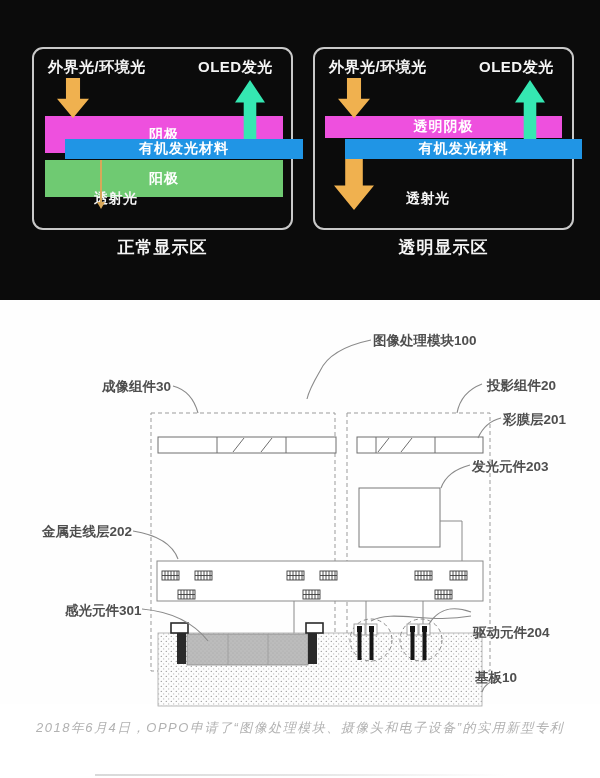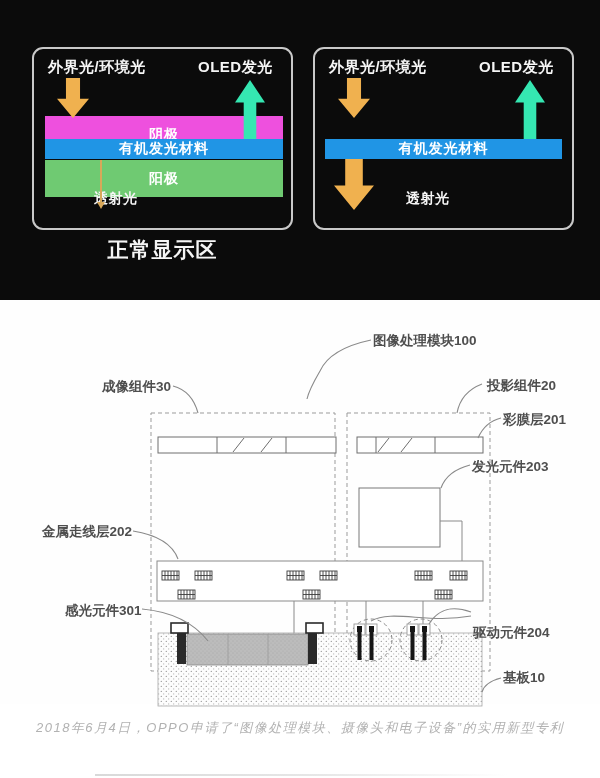--- a/index.html
+++ b/index.html
@@ -10,28 +10,28 @@
   }
   
   .top-section{position:absolute;left:0;top:0;width:600px;height:300px;background:#0b0b0b;}
   .panel{position:absolute;top:47px;width:261px;height:183px;border:2px solid #c9c9c9;border-radius:11px;box-sizing:border-box;text-align:right;}
   .panel-left{left:32px;}
   .panel-right{left:313px;}
   .p-label{position:absolute;color:#f5f5f5;font-weight:bold;font-size:15px;white-space:nowrap;letter-spacing:.5px;}
   .layer{position:absolute;display:flex;align-items:center;justify-content:center;
          color:#ffffff;font-weight:bold;font-size:14px;letter-spacing:1px;}
   .layer-cathode{background:#ee50de;}
-  .layer-organic{background:#2095e5;}
+  .layer-organic{background:#2095e5;margin-left:20px;}
   .layer-anode{background:#6fca72;}
   .arrow{position:absolute;z-index:5;}
   .arrow-down{background:#f0b14f;clip-path:polygon(28% 0,72% 0,72% 52%,100% 52%,50% 100%,0 52%,28% 52%);}
   .arrow-up{background:#35e7b2;clip-path:polygon(50% 0,100% 38%,71% 38%,71% 100%,29% 100%,29% 38%,0 38%);}
   .thin-arrow{position:absolute;z-index:5;width:2px;background:#d8a85a;}
   .thin-arrow::after{content:"";position:absolute;left:-3px;bottom:-6px;border:4px solid transparent;border-top:7px solid #d8a85a;}
-  .caption{position:absolute;top:236px;width:261px;text-align:center;color:#f5f5f5;font-weight:bold;font-size:21px;letter-spacing:1px;}
+  .caption{position:absolute;top:236px;width:261px;text-align:center;color:#f5f5f5;font-weight:bold;font-size:17px;letter-spacing:1px;}
   .caption-left{left:32px;}
   .caption-right{left:313px;}
   
   .bottom-section{position:absolute;left:0;top:300px;width:600px;height:404px;background:#fefefe;}
   .fig-label{position:absolute;color:#4e4e4e;font-weight:600;font-size:13.5px;white-space:nowrap;}
   .fig-caption{position:absolute;left:0;top:419px;width:600px;text-align:center;
     font-style:italic;font-size:13px;letter-spacing:1.5px;color:#b2b2b2;white-space:nowrap;}
   .bottom-edge-line{position:absolute;left:95px;top:474px;width:412px;height:2px;
     background:linear-gradient(90deg,#d9d9d9,#e7e7e7 55%,rgba(238,238,238,0));}
   svg{position:absolute;left:0;top:0;}
@@ -58,26 +58,30 @@
     <div class="thin-arrow" style="left:66px;top:111px;height:47px"></div>
     <div class="p-label" style="left:60px;top:141px;font-size:14px">透射光</div>
   </div>
   <div class="caption caption-left">正常显示区</div>
 
   <div class="panel panel-right">
     <div class="p-label" style="left:14px;top:9px">外界光/环境光</div>
     <div class="p-label" style="left:164px;top:9px">OLED发光</div>
     <div class="arrow arrow-down" style="left:23px;top:29px;width:32px;height:40px"></div>
     <div class="arrow arrow-up" style="left:200px;top:31px;width:30px;height:59px"></div>
+    <div class="layer layer-cathode" style="left:10px;top:67px;width:237px;height:22px">
+        <span>透明阴极</span>
+      </div>
     <div class="layer layer-organic" style="left:10px;top:90px;width:237px;height:20px">
         <span>有机发光材料</span>
       </div>
     <div class="arrow arrow-down" style="left:19px;top:110px;width:40px;height:51px"></div>
     <div class="p-label" style="left:91px;top:141px;font-size:14px">透射光</div>
   </div>
+  <div class="caption caption-right">透明显示区</div>
 </div>
 
 <div class="bottom-section">
 
   <svg width="600" height="478" viewBox="0 0 600 478">
     <defs>
       <pattern id="stipple" width="5" height="5" patternUnits="userSpaceOnUse">
         <rect width="5" height="5" fill="#fdfdfd"></rect>
         <circle cx="1.3" cy="1.4" r="0.65" fill="#9b9b9b"></circle>
         <circle cx="3.7" cy="3.9" r="0.55" fill="#b3b3b3"></circle>
@@ -184,18 +188,18 @@
   </svg>
 
   <div class="fig-label" style="left:373px;top:32px">图像处理模块100</div>
   <div class="fig-label" style="left:102px;top:78px">成像组件30</div>
   <div class="fig-label" style="left:487px;top:77px">投影组件20</div>
   <div class="fig-label" style="left:503px;top:111px">彩膜层201</div>
   <div class="fig-label" style="left:472px;top:158px">发光元件203</div>
   <div class="fig-label" style="left:42px;top:223px">金属走线层202</div>
   <div class="fig-label" style="left:65px;top:302px">感光元件301</div>
   <div class="fig-label" style="left:473px;top:324px">驱动元件204</div>
-  <div class="fig-label" style="left:503px;top:369px">基板10</div>
+  <div class="fig-label" style="left:475px;top:369px">基板10</div>
 
   <div class="fig-caption">2018年6月4日，OPPO申请了“图像处理模块、摄像头和电子设备”的实用新型专利</div>
 
   <div class="bottom-edge-line"></div>
 </div>
 
 </body></html>

